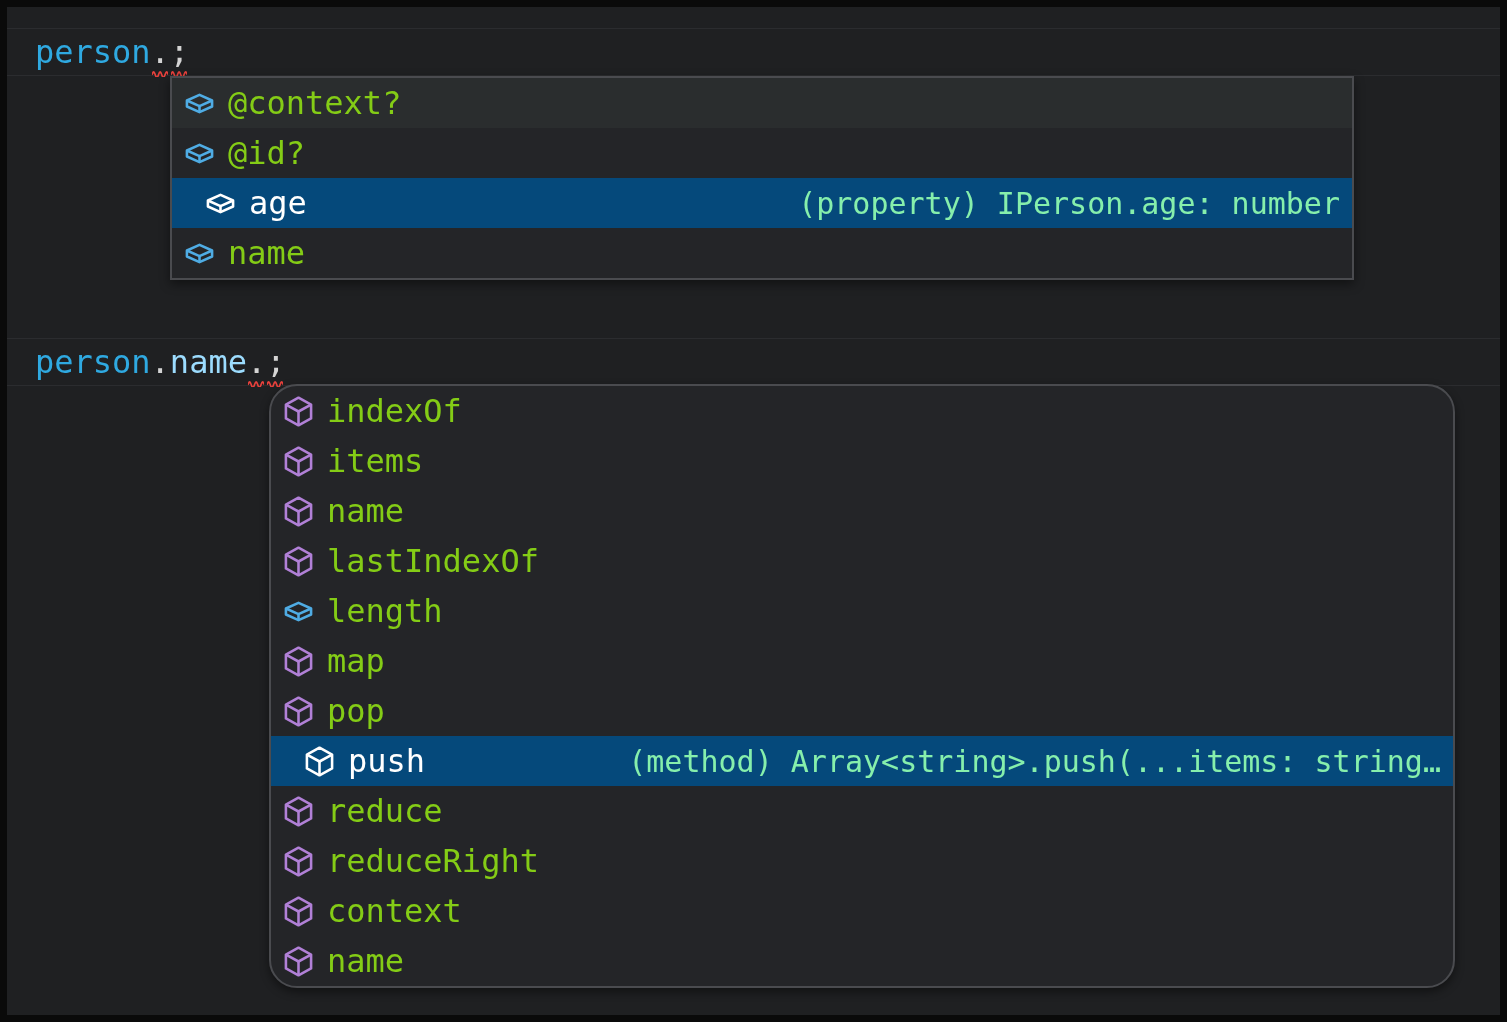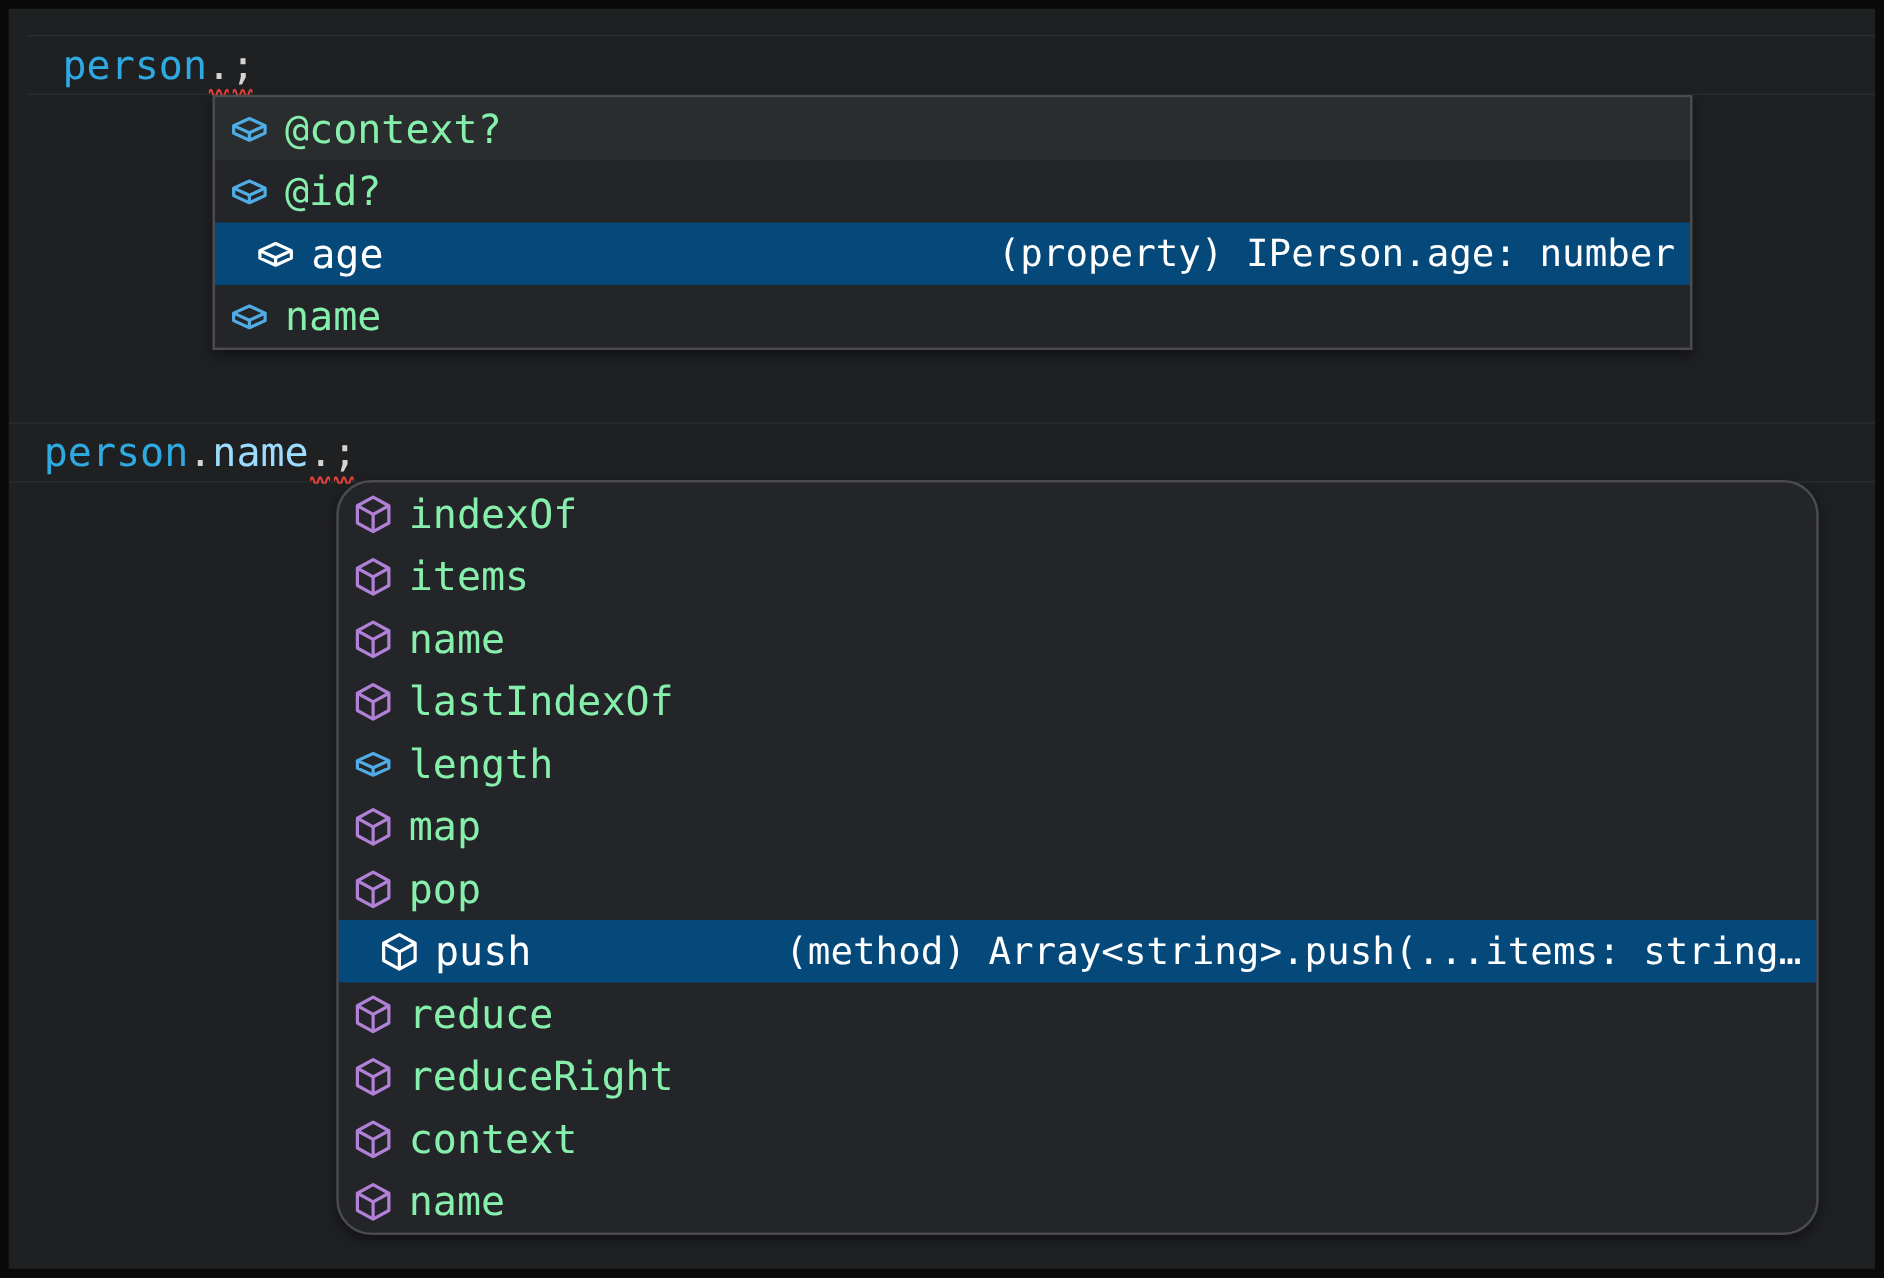--- a/index.html
+++ b/index.html
@@ -13,48 +13,48 @@
     position:relative;width:100%;height:100%;
     background:#1F2022;
     overflow:hidden;
     font-family:"DejaVu Sans Mono","Liberation Mono",monospace;
   }
   .code-line{
     position:absolute;left:0;right:0;height:46px;line-height:46px;
     padding-left:28px;font-size:32px;white-space:pre;
     border-top:1px solid #2B2C2F;border-bottom:1px solid #2B2C2F;
   }
-  #line-0{top:21px;margin-left:15px;}
+  #line-0{top:21px;}
   #line-1{top:331px;}
   .tok{display:inline-block;position:relative;line-height:46px;}
   .squiggle{position:absolute;left:1px;bottom:-2px;width:calc(100% - 3px);height:9px;}
   .suggest{
     position:absolute;
     background:#242528;
     border:2px solid #4A4B4F;
     box-sizing:border-box;
     box-shadow:0 4px 10px rgba(0,0,0,0.45);
   }
   #popup-0{left:163px;top:69px;width:1184px;}
   #popup-1{left:262px;top:377px;width:1186px;border-radius:28px;}
   .srow{
     display:flex;align-items:center;height:50px;
     padding:0 12px 0 11px;
-    font-size:32px;color:#86efac;white-space:pre;
+    font-size:32px;color:#84cc16;white-space:pre;
   }
   .srow.hover{background:#2A2D2E;}
   .srow.selected{background:#05497B;color:#FFFFFF;padding-left:32px;}
   .kind-icon{width:33px;height:33px;flex:0 0 33px;margin-right:12px;}
   .slabel{white-space:pre;}
   .sdetail{
     margin-left:auto;padding-left:40px;
     font-size:30px;color:#BFD2DE;white-space:pre;
     overflow:hidden;
   }
-  .srow.selected .sdetail{color:#ffffff;}
+  .srow.selected .sdetail{color:#86efac;}
 </style>
 </head>
 <body>
 
 <div class="frame">
   <div class="screen">
     <div class="code-line" id="line-0"><span class="tok" style="color: rgb(47, 169, 225);"><span>person</span></span><span class="tok" style="color: rgb(212, 212, 212);"><span>.</span><svg class="squiggle" viewBox="0 0 18 7" preserveAspectRatio="none">
             <path d="M0 5.2 Q1.8 1.2 3.6 5.2 T7.2 5.2 T10.8 5.2 T14.4 5.2 T18 5.2" fill="none" stroke="#E8413C" stroke-width="1.7"></path>
           </svg></span><span class="tok" style="color: rgb(212, 212, 212);"><span>;</span><svg class="squiggle" viewBox="0 0 18 7" preserveAspectRatio="none">
             <path d="M0 5.2 Q1.8 1.2 3.6 5.2 T7.2 5.2 T10.8 5.2 T14.4 5.2 T18 5.2" fill="none" stroke="#E8413C" stroke-width="1.7"></path>

